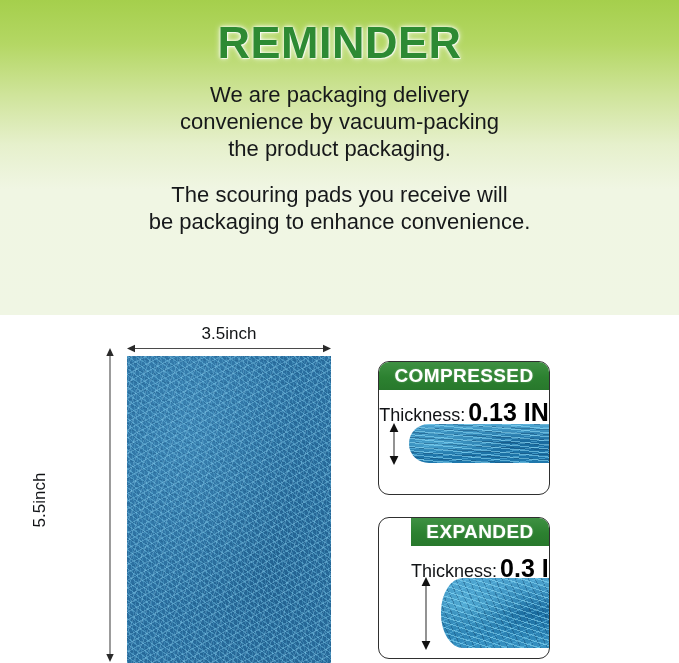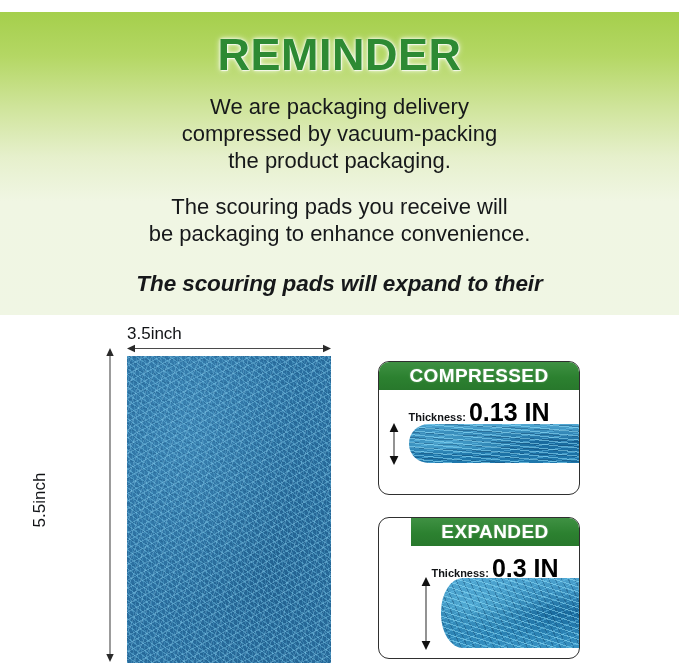--- a/index.html
+++ b/index.html
@@ -12,21 +12,21 @@
     height: 663px;
     font-family: "Liberation Sans", sans-serif;
     overflow: hidden;
     position: relative;
   }
 
   
   #reminder-banner {
     position: absolute;
     left: 0;
-    top: 12px;
+    top: 0;
     width: 679px;
     height: 315px;
     background: linear-gradient(to bottom,
                   #a5cf4c 0%,
                   #b4d764 14%,
                   #cfe49a 30%,
                   #e6f0cc 46%,
                   #f0f6e3 60%,
                   #f0f6e4 100%);
     box-sizing: border-box;
@@ -94,20 +94,21 @@
       radial-gradient(ellipse at 30% 25%, rgba(95,175,220,0.30) 0%, rgba(0,0,0,0) 55%),
       radial-gradient(ellipse at 72% 70%, rgba(22,78,122,0.35) 0%, rgba(0,0,0,0) 60%),
       linear-gradient(#2a6e9f, #2a6e9f);
   }
 
   #width-label {
     position: absolute;
     left: 127px;
     top: 324px;
     width: 204px;
+    text-align: center;
     font-size: 17px;
     color: #111316;
     font-weight: 500;
   }
   #width-dim-line {
     position: absolute;
     left: 127px;
     top: 343px;
     width: 204px;
     height: 11px;
@@ -129,21 +130,21 @@
     left: 104px;
     top: 348px;
     width: 12px;
     height: 314px;
   }
 
   
   .info-card {
     position: absolute;
     left: 378px;
-    width: 202px;
+    width: 172px;
     border: 1.6px solid #2f2f2f;
     border-radius: 11px;
     background: #ffffff;
     overflow: hidden;
     box-sizing: border-box;
   }
   #card-compressed { top: 361px; height: 134px; }
   #card-expanded   { top: 517px; height: 142px; padding-left: 32px; }
 
   .card-header {
@@ -162,23 +163,23 @@
     position: relative;
     height: calc(100% - 28px);
   }
 
   .thick-row {
     text-align: center;
     padding-top: 8px;
     white-space: nowrap;
   }
   .thick-label {
-    font-size: 11px;
+    font-size: 18px;
     color: #111316;
-    font-weight: 700;
+    font-weight: 400;
   }
   .thick-value {
     font-size: 25px;
     color: #000000;
     font-weight: bold;
     margin-left: 3px;
   }
 
   .pad-strip {
     position: absolute;
@@ -223,31 +224,30 @@
 </style>
 </head>
 <body>
 
 <div id="reminder-banner">
 
   <div id="reminder-title">REMINDER</div>
 
   <p class="para" id="para-1">
     <span class="ln">We are packaging delivery</span>
-    <span class="ln">compressed by vacuum-packing</span>
+    <span class="ln">convenience by vacuum-packing</span>
     <span class="ln">the product packaging.</span>
   </p>
 
   <p class="para" id="para-2">
     <span class="ln">The scouring pads you receive will</span>
     <span class="ln">be packaging to enhance convenience.</span>
   </p>
 
   <p class="para" id="para-3">
-    <span class="ln">The scouring pads will expand to their</span>
   </p>
 
 </div>
 
 <div id="product-area"></div>
 
 <div id="pad-large"></div>
 
 <div id="width-label">3.5inch</div>
 

